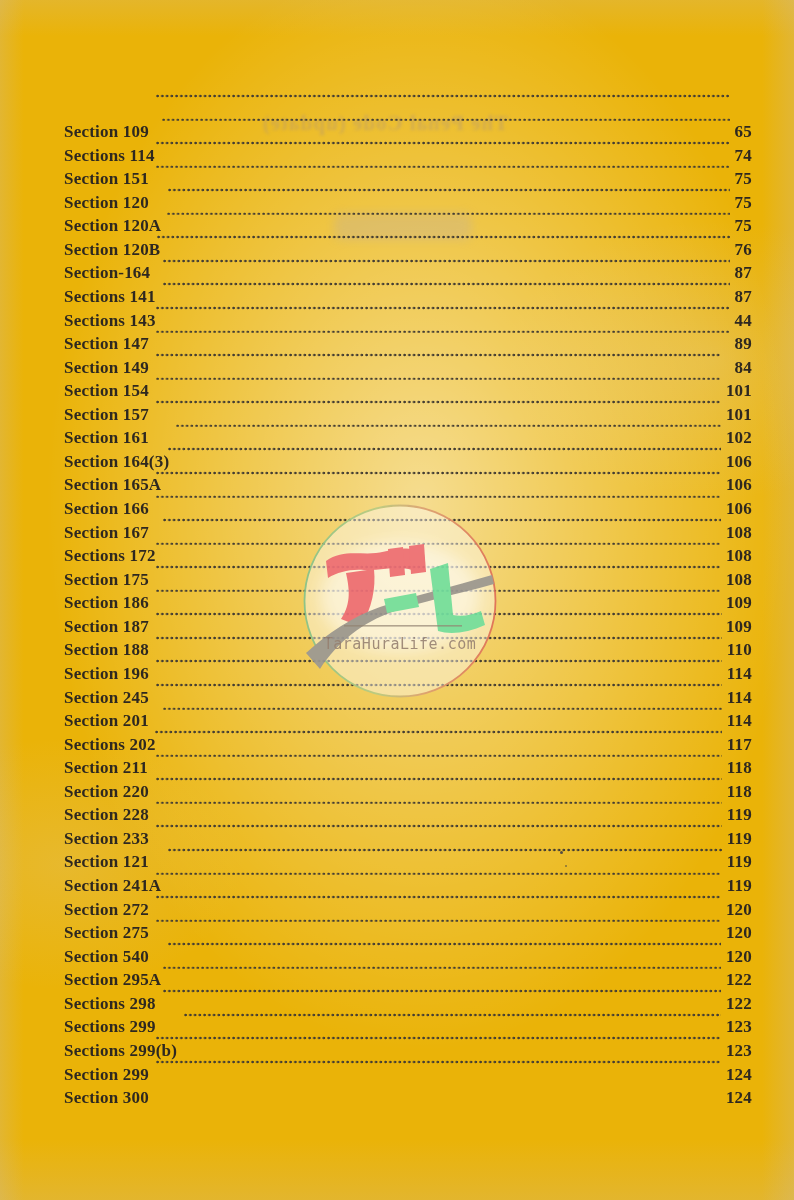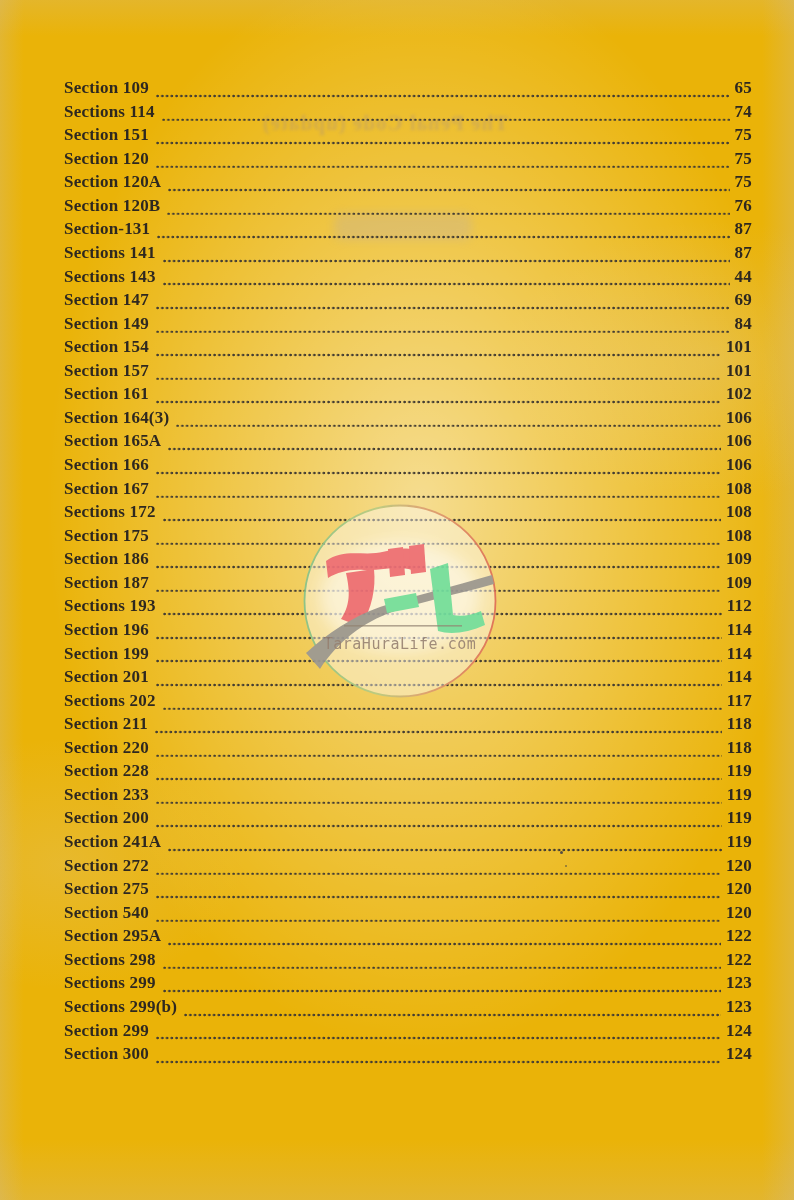--- a/index.html
+++ b/index.html
@@ -35,21 +35,21 @@
   
   .toc{
     position:absolute;top:78px;left:64px;width:688px;z-index:3;
   }
   .row{
     display:flex;align-items:baseline;height:23.57px;
   }
   .lbl,.num{
     font-size:17px;font-weight:bold;color:#2e2820;letter-spacing:0.2px;white-space:pre;
   }
-  .num{padding-left:1px;}
+  .num{padding-left:1px;margin-top:44px;}
   .leader{
     flex:1;height:3.6px;align-self:flex-end;margin:0 4px 4px 7px;
     background-image:radial-gradient(circle at 1.6px 1.8px, #453e33 1.05px, rgba(0,0,0,0) 1.45px);
     background-size:4.75px 3.6px;background-repeat:repeat-x;background-position:0 50%;
   }
   .watermark{position:absolute;left:297px;top:502px;z-index:4;opacity:0.92;}
   .speck{position:absolute;border-radius:50%;background:#564e42;z-index:5;}
   .speck.s1{left:560px;top:851px;width:3px;height:3px;}
   .speck.s2{left:565px;top:865px;width:2px;height:2px;opacity:.7;}
 </style>
@@ -86,38 +86,38 @@
         <span class="lbl">Section 120A</span>
         <span class="leader"></span>
         <span class="num">75</span>
       </div>
       <div class="row">
         <span class="lbl">Section 120B</span>
         <span class="leader"></span>
         <span class="num">76</span>
       </div>
       <div class="row">
-        <span class="lbl">Section-131</span>
+        <span class="lbl">Section-164</span>
         <span class="leader"></span>
         <span class="num">87</span>
       </div>
       <div class="row">
         <span class="lbl">Sections 141</span>
         <span class="leader"></span>
         <span class="num">87</span>
       </div>
       <div class="row">
         <span class="lbl">Sections 143</span>
         <span class="leader"></span>
         <span class="num">44</span>
       </div>
       <div class="row">
         <span class="lbl">Section 147</span>
         <span class="leader"></span>
-        <span class="num">69</span>
+        <span class="num">89</span>
       </div>
       <div class="row">
         <span class="lbl">Section 149</span>
         <span class="leader"></span>
         <span class="num">84</span>
       </div>
       <div class="row">
         <span class="lbl">Section 154</span>
         <span class="leader"></span>
         <span class="num">101</span>
@@ -166,31 +166,31 @@
         <span class="lbl">Section 186</span>
         <span class="leader"></span>
         <span class="num">109</span>
       </div>
       <div class="row">
         <span class="lbl">Section 187</span>
         <span class="leader"></span>
         <span class="num">109</span>
       </div>
       <div class="row">
-        <span class="lbl">Sections 193</span>
-        <span class="leader"></span>
-        <span class="num">112</span>
+        <span class="lbl">Section 188</span>
+        <span class="leader"></span>
+        <span class="num">110</span>
       </div>
       <div class="row">
         <span class="lbl">Section 196</span>
         <span class="leader"></span>
         <span class="num">114</span>
       </div>
       <div class="row">
-        <span class="lbl">Section 199</span>
+        <span class="lbl">Section 245</span>
         <span class="leader"></span>
         <span class="num">114</span>
       </div>
       <div class="row">
         <span class="lbl">Section 201</span>
         <span class="leader"></span>
         <span class="num">114</span>
       </div>
       <div class="row">
         <span class="lbl">Sections 202</span>
@@ -211,21 +211,21 @@
         <span class="lbl">Section 228</span>
         <span class="leader"></span>
         <span class="num">119</span>
       </div>
       <div class="row">
         <span class="lbl">Section 233</span>
         <span class="leader"></span>
         <span class="num">119</span>
       </div>
       <div class="row">
-        <span class="lbl">Section 200</span>
+        <span class="lbl">Section 121</span>
         <span class="leader"></span>
         <span class="num">119</span>
       </div>
       <div class="row">
         <span class="lbl">Section 241A</span>
         <span class="leader"></span>
         <span class="num">119</span>
       </div>
       <div class="row">
         <span class="lbl">Section 272</span>

